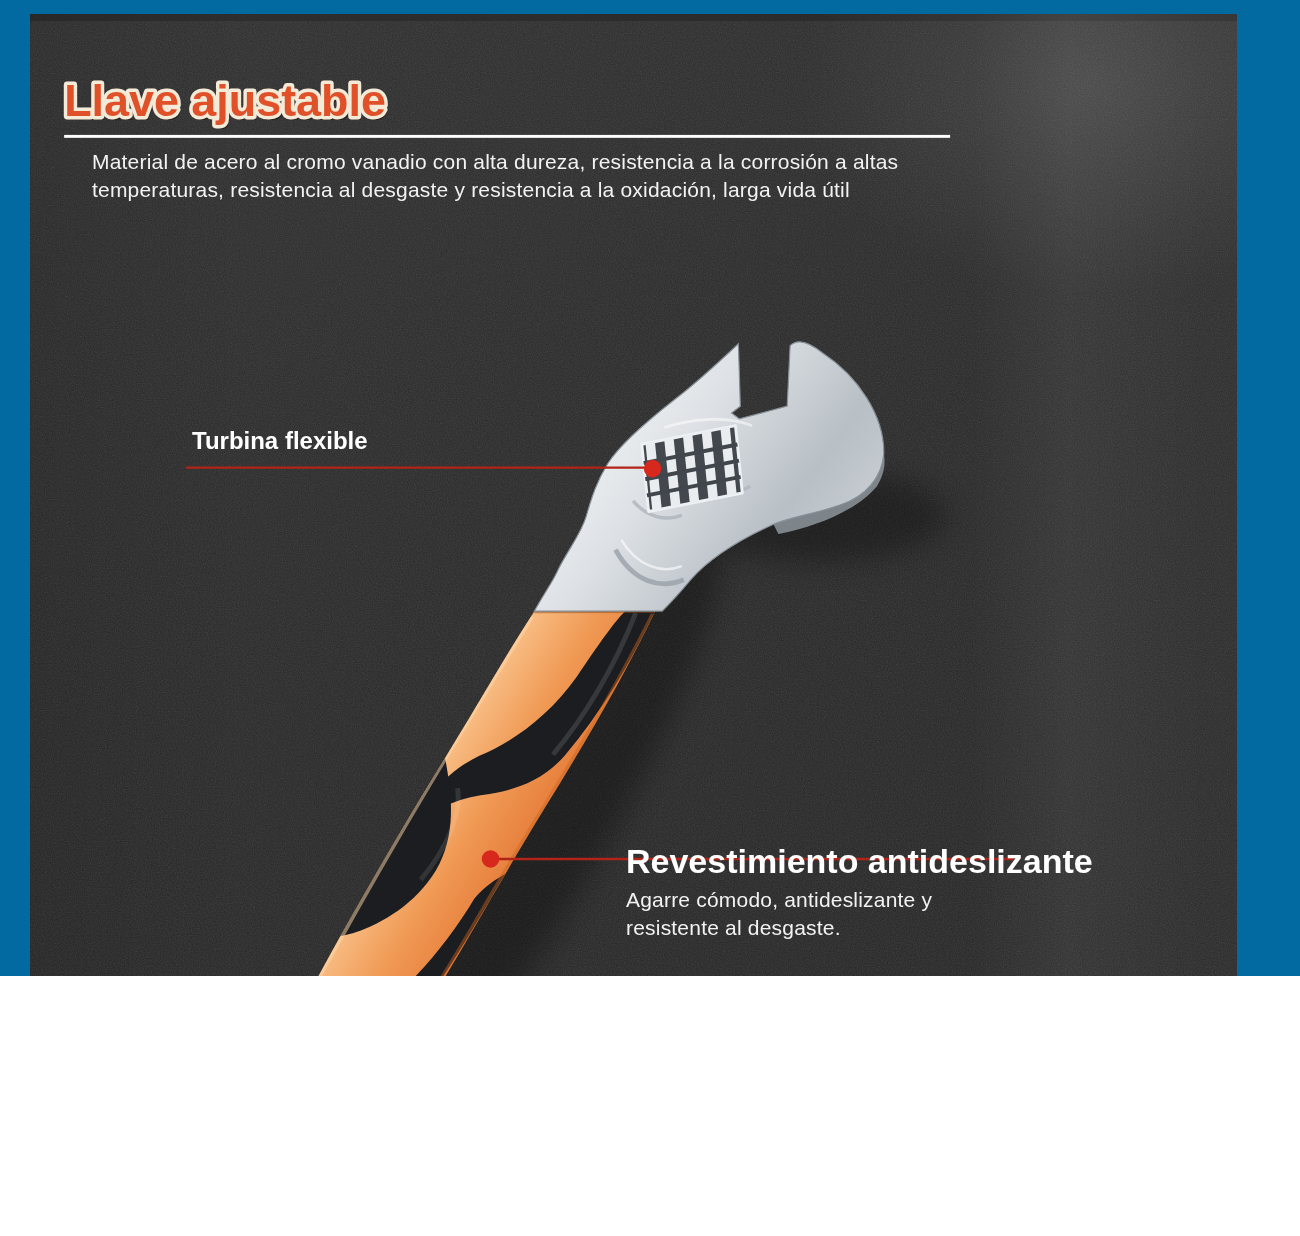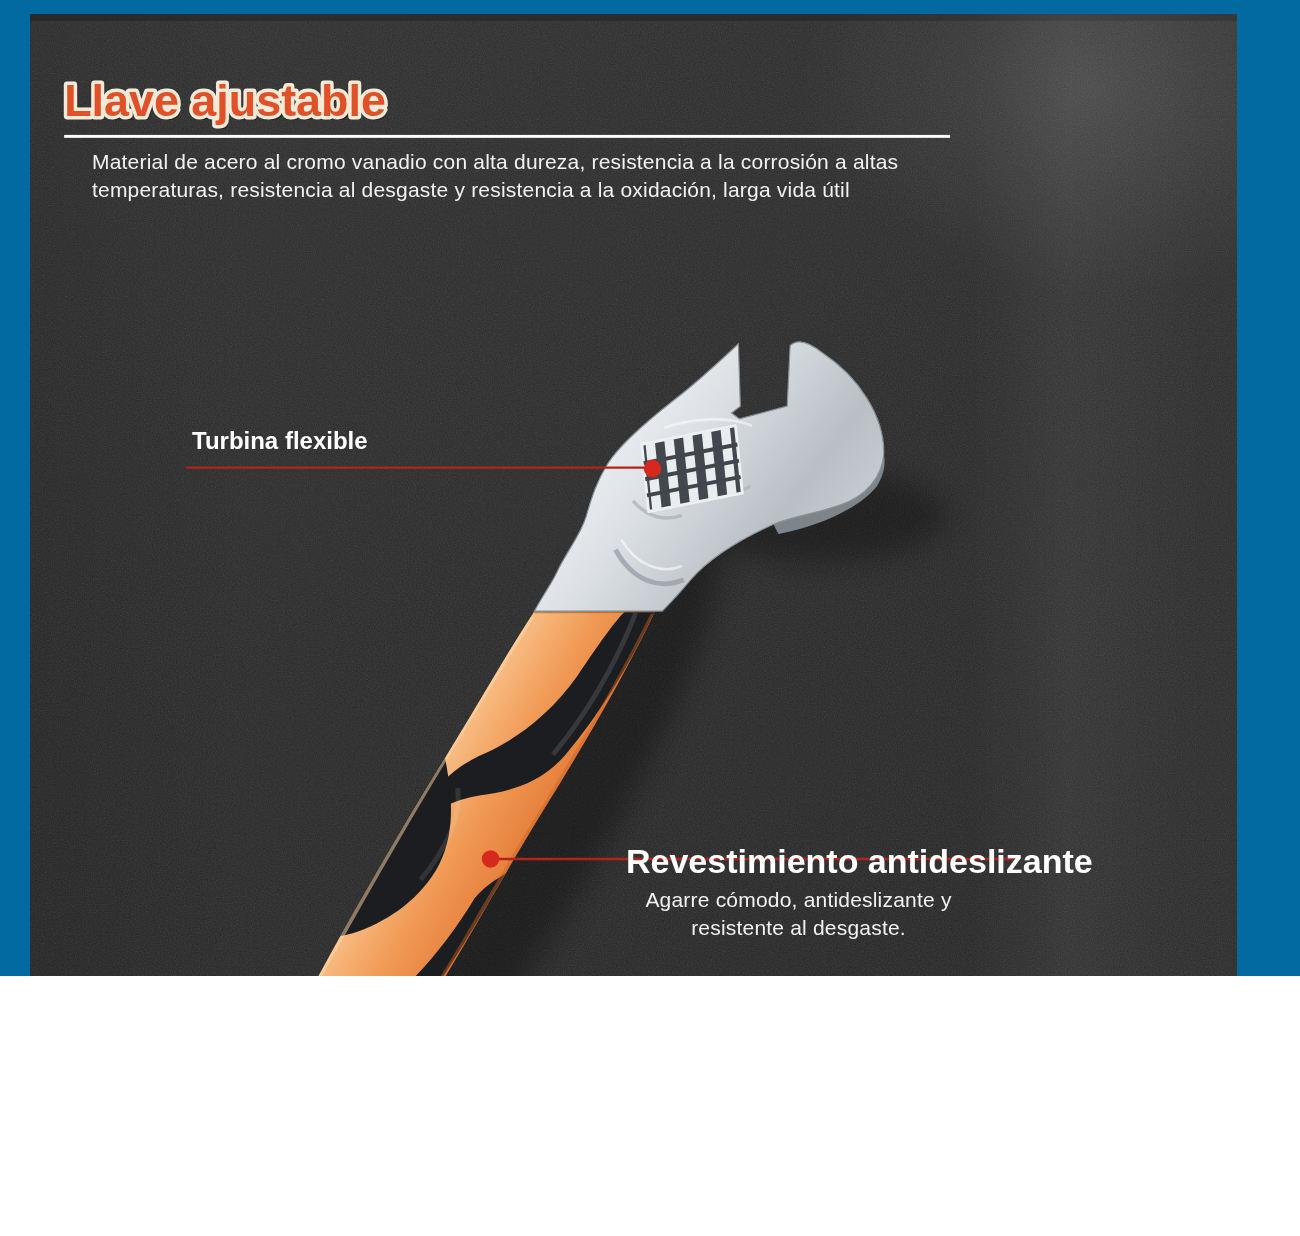--- a/index.html
+++ b/index.html
@@ -11,21 +11,21 @@
            linear-gradient(90deg, rgba(0,0,0,0.12) 0%, rgba(0,0,0,0) 18%, rgba(0,0,0,0) 78%, rgba(255,255,255,0.05) 86%, rgba(255,255,255,0.02) 97%),
            linear-gradient(160deg,#2e2e2e 0%,#282828 45%,#242424 100%);}
   .panel svg{position:absolute;left:0;top:0;display:block;}
   .txt{position:absolute;color:#f2f2f2;}
   .desc{font-size:21px;line-height:1.32;letter-spacing:0.2px;}
   .callout-title{font-weight:bold;white-space:nowrap;color:#ffffff;}
   .header-desc{left:35px;top:134px;width:852px;margin-left:27px;}
   .c1-title{left:162px;top:413px;font-size:24px;}
   .c1-desc{left:160px;top:469px;width:345px;}
   .c2-title{left:596px;top:816px;font-size:34px;margin-top:12px;}
-  .c2-desc{left:596px;top:872px;width:345px;text-align:center;}
+  .c2-desc{left:596px;top:872px;width:345px;}
 </style>
 </head>
 <body>
 
 <div class="stage">
   <div class="panel">
 
     <svg width="1207" height="1200" viewBox="30 14 1237 1214">
       <defs>
         <filter id="grain" x="0%" y="0%" width="100%" height="100%">

